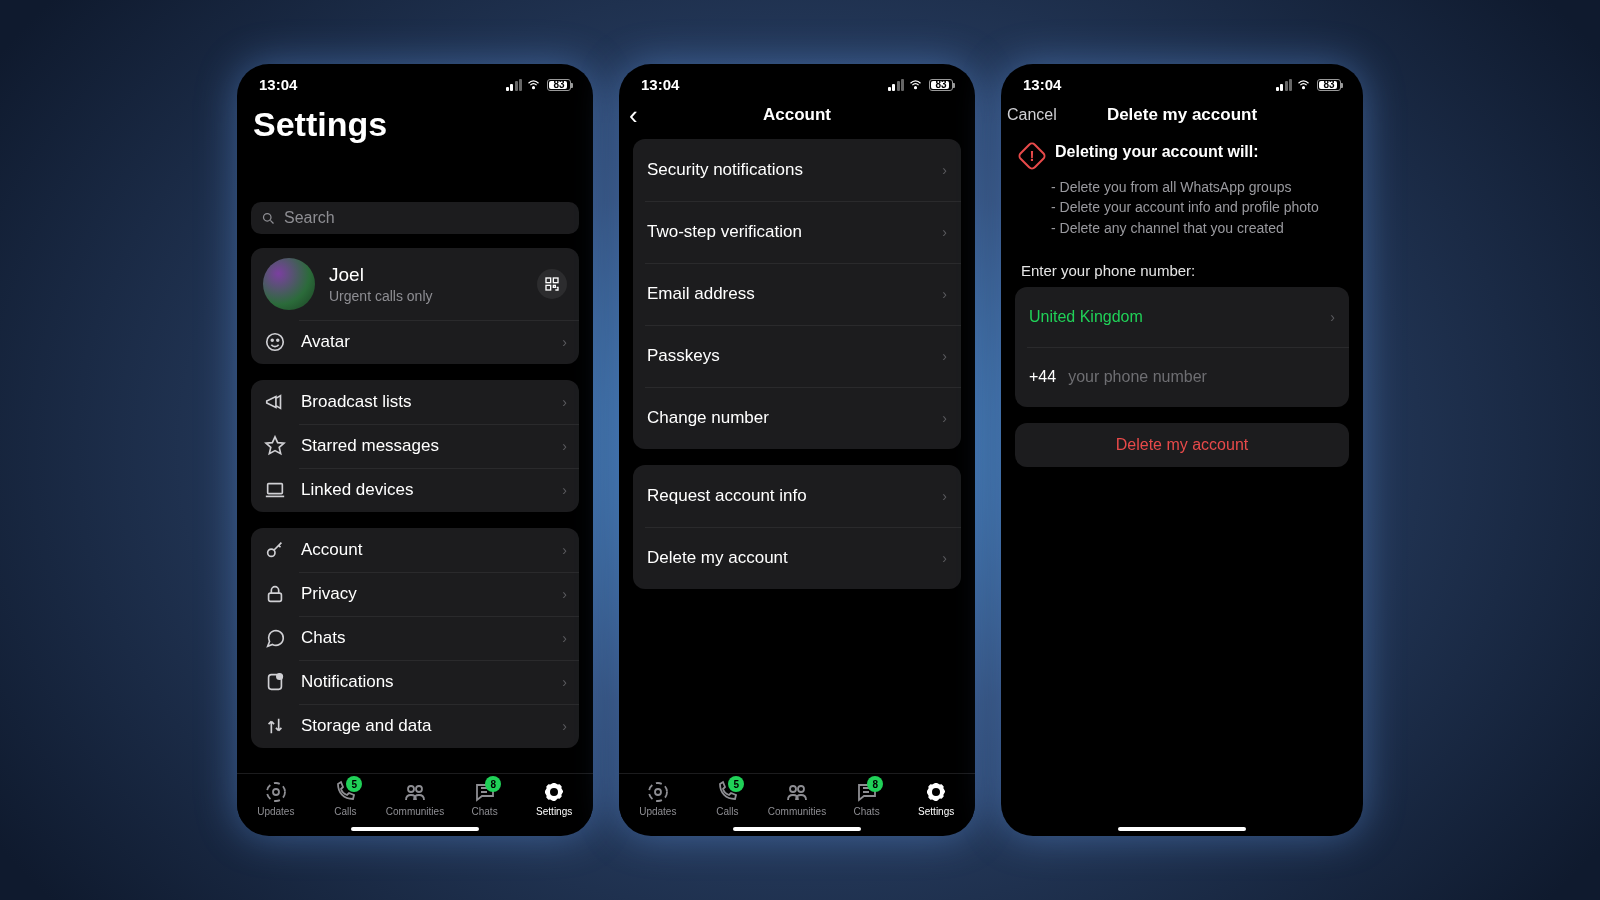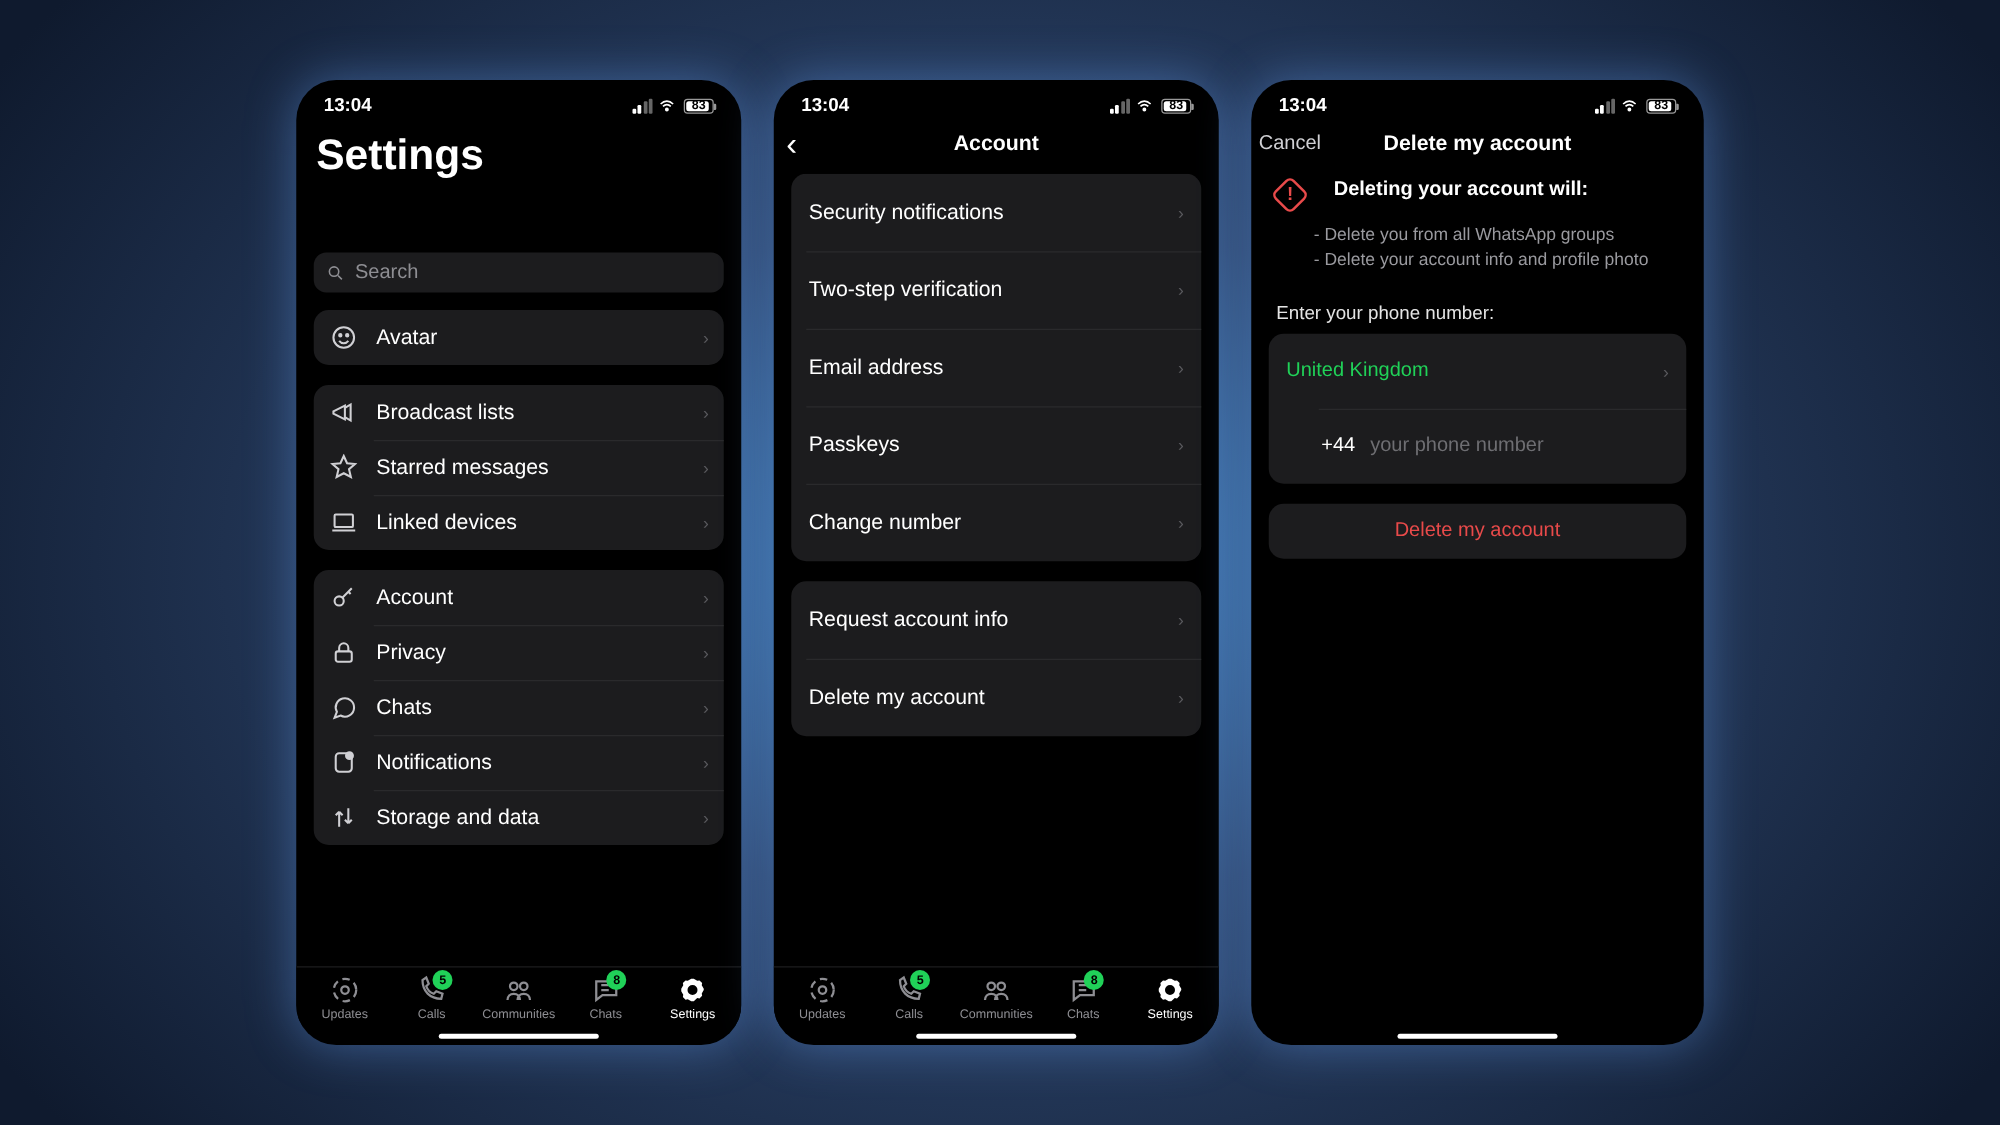--- a/index.html
+++ b/index.html
@@ -54,32 +54,32 @@
   .badge { position:absolute; top:-4px; right:18px; background:#20d158; color:#000; font-size:10px; font-weight:700; border-radius:8px; min-width:16px; height:16px; display:flex; align-items:center; justify-content:center; padding:0 4px; }
   .home-ind { width:128px; height:4px; background:#fff; border-radius:3px; margin:6px auto 5px; }
 
   
   .nav { display:flex; align-items:center; padding:6px 6px 12px; color:#fff; position:relative; height:42px; }
   .nav .back { font-size:26px; color:#fff; padding:0 4px; }
   .nav .title { position:absolute; left:0; right:0; text-align:center; font-size:17px; font-weight:600; }
   .nav .cancel { font-size:16px; color:#d0d0d4; }
 
   
-  .warnrow { display:flex; gap:24px; padding:4px 6px 10px; }
+  .warnrow { display:flex; gap:12px; padding:4px 6px 10px; }
   .warn-ico { width:22px; height:22px; border:2px solid #e84a4a; border-radius:5px; transform:rotate(45deg); position:relative; flex-shrink:0; margin-top:2px; }
   .warn-ico::after { content:"!"; position:absolute; inset:0; transform:rotate(-45deg); color:#e84a4a; font-weight:800; text-align:center; font-size:15px; line-height:18px; }
   .warn-title { font-size:16px; font-weight:600; }
   .warn-list { list-style:none; padding:0 6px 0 36px; color:#9a9a9f; font-size:14px; line-height:1.45; }
   .warn-list li::before { content:"- "; }
   .field-label { color:#e5e5e5; font-size:15px; padding:24px 6px 8px; }
   .big-btn { background:#1c1c1e; border-radius:12px; text-align:center; padding:13px; font-size:16px; margin-top:16px; }
   .big-btn.red { color:#e84a4a; }
   .country { color:#20d158; display:flex; justify-content:space-between; align-items:center; }
   .country .chev { color:#5a5a5e; }
-  .phone-input { display:flex; gap:12px; align-items:center;margin-left:28px; }
+  .phone-input { display:flex; gap:12px; align-items:center; }
   .cc { color:#fff; font-size:16px; }
   .ph-placeholder { color:#6e6e72; font-size:16px; }
 </style>
 </head>
 <body>
 
 <div class="phone">
   <div class="status-bar">
     <span>13:04</span>
     <div class="status-right">
@@ -107,20 +107,35 @@
     <div class="big-title">Settings</div>
     <div class="search">
       <svg viewBox="0 0 24 24" fill="none" stroke="#8e8e93" stroke-width="2">
           <circle cx="10" cy="10" r="6"></circle>
           <path d="m20 20-5-5"></path>
         </svg>
       <span>Search</span>
     </div>
 
     <div class="group">
+      <div class="row profile-row">
+        <div class="avatar"></div>
+        <div style="flex:1">
+          <div class="label">Joel</div>
+          <div class="sub">Urgent calls only</div>
+        </div>
+        <div class="qr">
+          <svg viewBox="0 0 24 24" fill="none" stroke="#fff" stroke-width="2">
+              <rect x="3" y="3" width="7" height="7"></rect>
+              <rect x="14" y="3" width="7" height="7"></rect>
+              <rect x="3" y="14" width="7" height="7"></rect>
+              <path d="M14 14h3v3h-3zM19 17h2v4h-4"></path>
+            </svg>
+        </div>
+      </div>
       <div class="row">
         <span class="ico">
             <svg viewBox="0 0 24 24" fill="none" stroke="currentColor" stroke-width="1.8">
               <circle cx="12" cy="12" r="9"></circle>
               <circle cx="9" cy="10" r="1" fill="currentColor"></circle>
               <circle cx="15" cy="10" r="1" fill="currentColor"></circle>
               <path d="M8 15s1.5 2 4 2 4-2 4-2"></path>
             </svg>
           </span>
         <span class="label">Avatar</span>
@@ -388,20 +403,21 @@
   </div>
 
   <div class="content">
     <div class="warnrow">
       <div class="warn-ico"></div>
       <div class="warn-title">Deleting your account will:</div>
     </div>
     <ul class="warn-list">
       <li>Delete you from all WhatsApp groups</li>
       <li>Delete your account info and profile photo</li>
+      <li>Delete any channel that you created</li>
     </ul>
 
     <div class="field-label">Enter your phone number:</div>
     <div class="group">
       <div class="row simple country">
         <span>United Kingdom</span>
         <span class="chev">›</span>
       </div>
       <div class="row simple phone-input">
         <span class="cc">+44</span>

